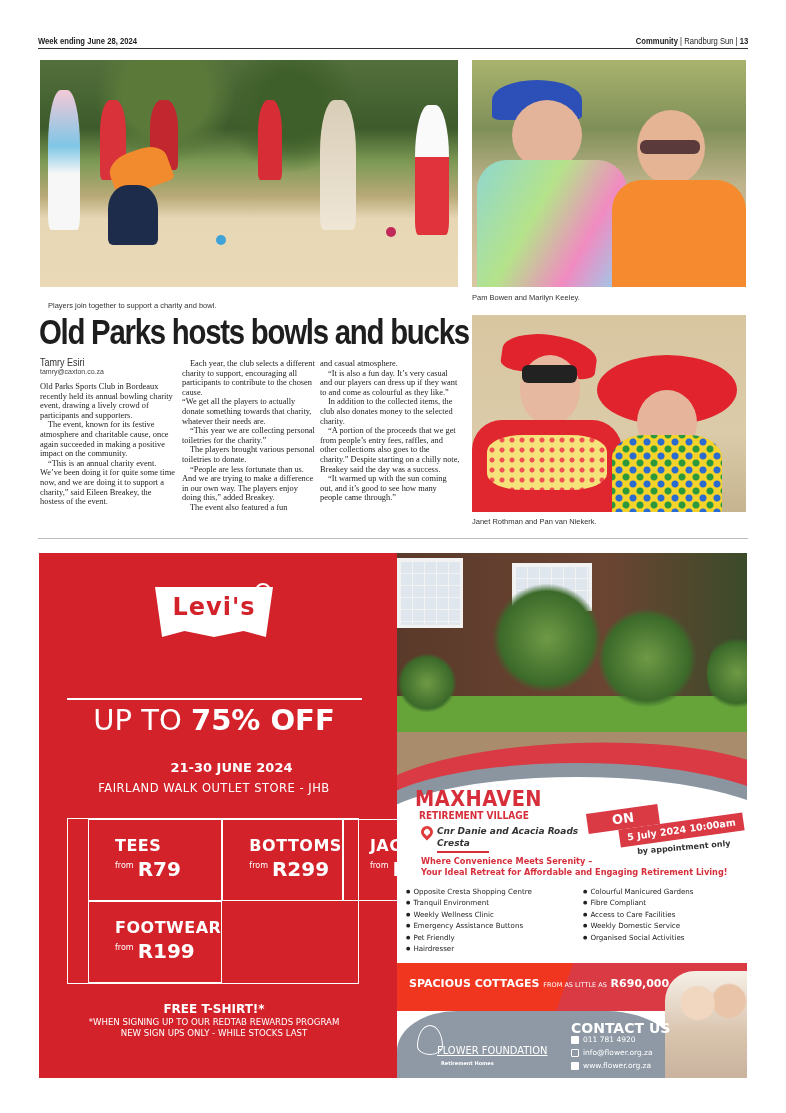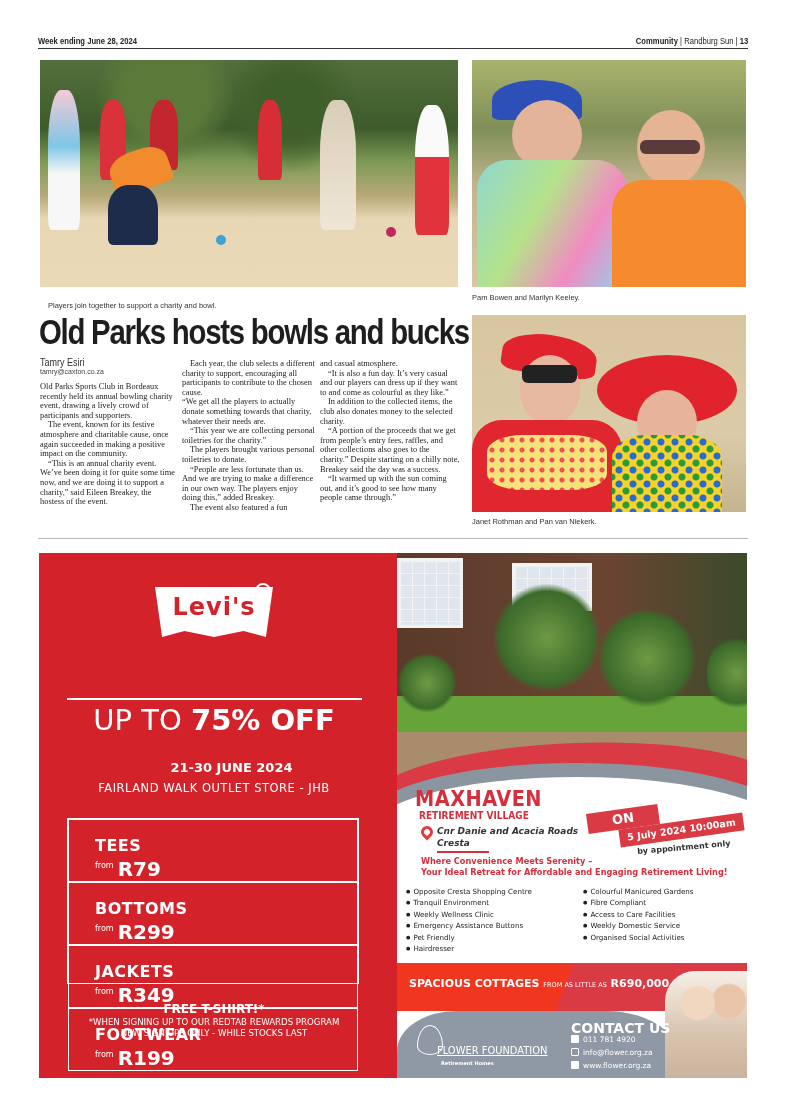--- a/index.html
+++ b/index.html
@@ -48,21 +48,21 @@
   .levis { position: absolute; left: 39px; top: 553px; width: 390px; height: 525px; background: #d3222a; color: #fff; text-align: center; }
   .levis .batwing { position: absolute; left: 116px; top: 34px; width: 118px; height: 50px; background: #fff; clip-path: polygon(0 0, 100% 0, 94% 100%, 75% 88%, 50% 100%, 25% 88%, 6% 100%); }
   .levis .logo-text { position: absolute; left: 116px; top: 40px; width: 118px; font-family: "DejaVu Sans", sans-serif; font-weight: bold; font-size: 24px; color: #d3222a; letter-spacing: 1px; }
   .levis .reg { position: absolute; left: 216px; top: 30px; width: 16px; height: 16px; border: 2px solid #fff; border-radius: 50%; font-size: 9px; line-height: 12px; font-weight: bold; color: #fff; }
   .levis .wh { position: absolute; left: 0; top: 109px; width: 350px; font-family: "DejaVu Sans", sans-serif; font-weight: bold; font-size: 26px; letter-spacing: 0.5px; }
   .levis .wh-line { position: absolute; left: 28px; top: 145px; width: 295px; height: 2px; background: #fff; }
   .levis .upto { position: absolute; left: 0; top: 150px; width: 350px; font-family: "DejaVu Sans", sans-serif; font-size: 29px; }
   .levis .upto b { font-weight: bold; }
   .levis .dates { position: absolute; left: 0; top: 207px; width: 350px; font-family: "DejaVu Sans", sans-serif; font-weight: bold; font-size: 13px; padding-left: 35px; }
   .levis .store { position: absolute; left: 0; top: 228px; width: 350px; font-family: "DejaVu Sans", sans-serif; font-size: 11.5px; letter-spacing: 0.5px; }
-  .levis .grid { position: absolute; left: 28px; top: 265px; width: 292px; height: 166px; border: 1.5px solid #fff; display: grid; grid-template-columns: 1fr; grid-template-rows: 1fr 1fr; }
+  .levis .grid { position: absolute; left: 28px; top: 265px; width: 292px; height: 166px; border: 1.5px solid #fff; display: grid; grid-template-columns: 1fr 1fr 1fr; grid-template-rows: 1fr 1fr; padding-left: 20px; }
   .levis .cell { border: 0.75px solid #fff; text-align: left; padding: 16px 0 0 26px; }
   .levis .cell .cat { font-family: "DejaVu Sans", sans-serif; font-weight: bold; font-size: 16px; letter-spacing: 0.5px; }
   .levis .cell .price-line { margin-top: 2px; }
   .levis .cell .from { font-family: "DejaVu Sans", sans-serif; font-size: 8px; vertical-align: 8px; margin-right: 4px; }
   .levis .cell .price { font-family: "DejaVu Sans", sans-serif; font-weight: bold; font-size: 20px; }
   .levis .free { position: absolute; left: 0; top: 449px; width: 350px; font-family: "DejaVu Sans", sans-serif; font-weight: bold; font-size: 12px; }
   .levis .fine { position: absolute; left: 0; top: 464px; width: 350px; font-family: "DejaVu Sans", sans-serif; font-size: 8.6px; line-height: 11px; }
 
   
   .maxhaven { position: absolute; left: 397px; top: 553px; width: 350px; height: 525px; background: #fff; overflow: hidden; }
@@ -93,21 +93,21 @@
   .mh-list-right { left: 186px; }
   .mh-banner { position: absolute; left: 0; top: 410px; width: 350px; height: 48px; background: linear-gradient(110deg, #f0361f 0%, #f0361f 48%, #d93a44 48%, #d93a44 100%); }
   .mh-banner-text { position: absolute; left: 12px; top: 424px; color: #fff; font-family: "DejaVu Sans", sans-serif; font-weight: bold; font-size: 11px; white-space: nowrap; }
   .mh-banner-text small { font-size: 6.5px; font-weight: normal; }
   .mh-contact-bg { position: absolute; left: 0; top: 458px; width: 290px; height: 67px; background: #8e99a5; border-radius: 60px 80px 0 0 / 40px 60px 0 0; }
   .mh-couple { position: absolute; left: 268px; top: 418px; width: 82px; height: 107px; background: radial-gradient(circle at 40% 30%, #f1d6c0 0 18%, transparent 20%), radial-gradient(circle at 78% 28%, #e9c4a8 0 16%, transparent 18%), linear-gradient(to bottom, #f6efe6 0%, #d8c3ad 60%, #c9b39e 100%); border-radius: 30px 0 0 0; }
   .mh-lotus { position: absolute; left: 20px; top: 472px; width: 26px; height: 30px; border: 1.5px solid #fff; border-radius: 50% 50% 50% 50% / 70% 70% 30% 30%; }
   .mh-ff { position: absolute; left: 40px; top: 491px; color: #fff; font-family: "DejaVu Sans", sans-serif; font-size: 11px; text-decoration: underline; transform: scaleX(0.9); transform-origin: left top; }
   .mh-ff-sub { position: absolute; left: 44px; top: 507px; color: #fff; font-family: "DejaVu Sans", sans-serif; font-weight: bold; font-size: 5px; }
   .mh-contact-title { position: absolute; left: 174px; top: 467px; color: #fff; font-family: "DejaVu Sans", sans-serif; font-weight: bold; font-size: 14px; }
-  .mh-contact-line { position: absolute; left: 174px; color: #fff; font-family: "DejaVu Sans", sans-serif; font-size: 7.5px; display: flex; align-items: flex-start; gap: 4px; }
+  .mh-contact-line { position: absolute; left: 174px; color: #fff; font-family: "DejaVu Sans", sans-serif; font-size: 7.5px; display: flex; align-items: flex-end; gap: 4px; }
   .mh-contact-line .ic { width: 8px; height: 8px; background: #fff; border-radius: 1px; display: inline-block; }
 </style>
 </head>
 <body>
 
 <div class="page-header">
   <span class="left">Week ending June 28, 2024</span>
   <span class="right">
     <b>Community</b> | <span>Randburg Sun</span> | <b>13</b>
   </span>

